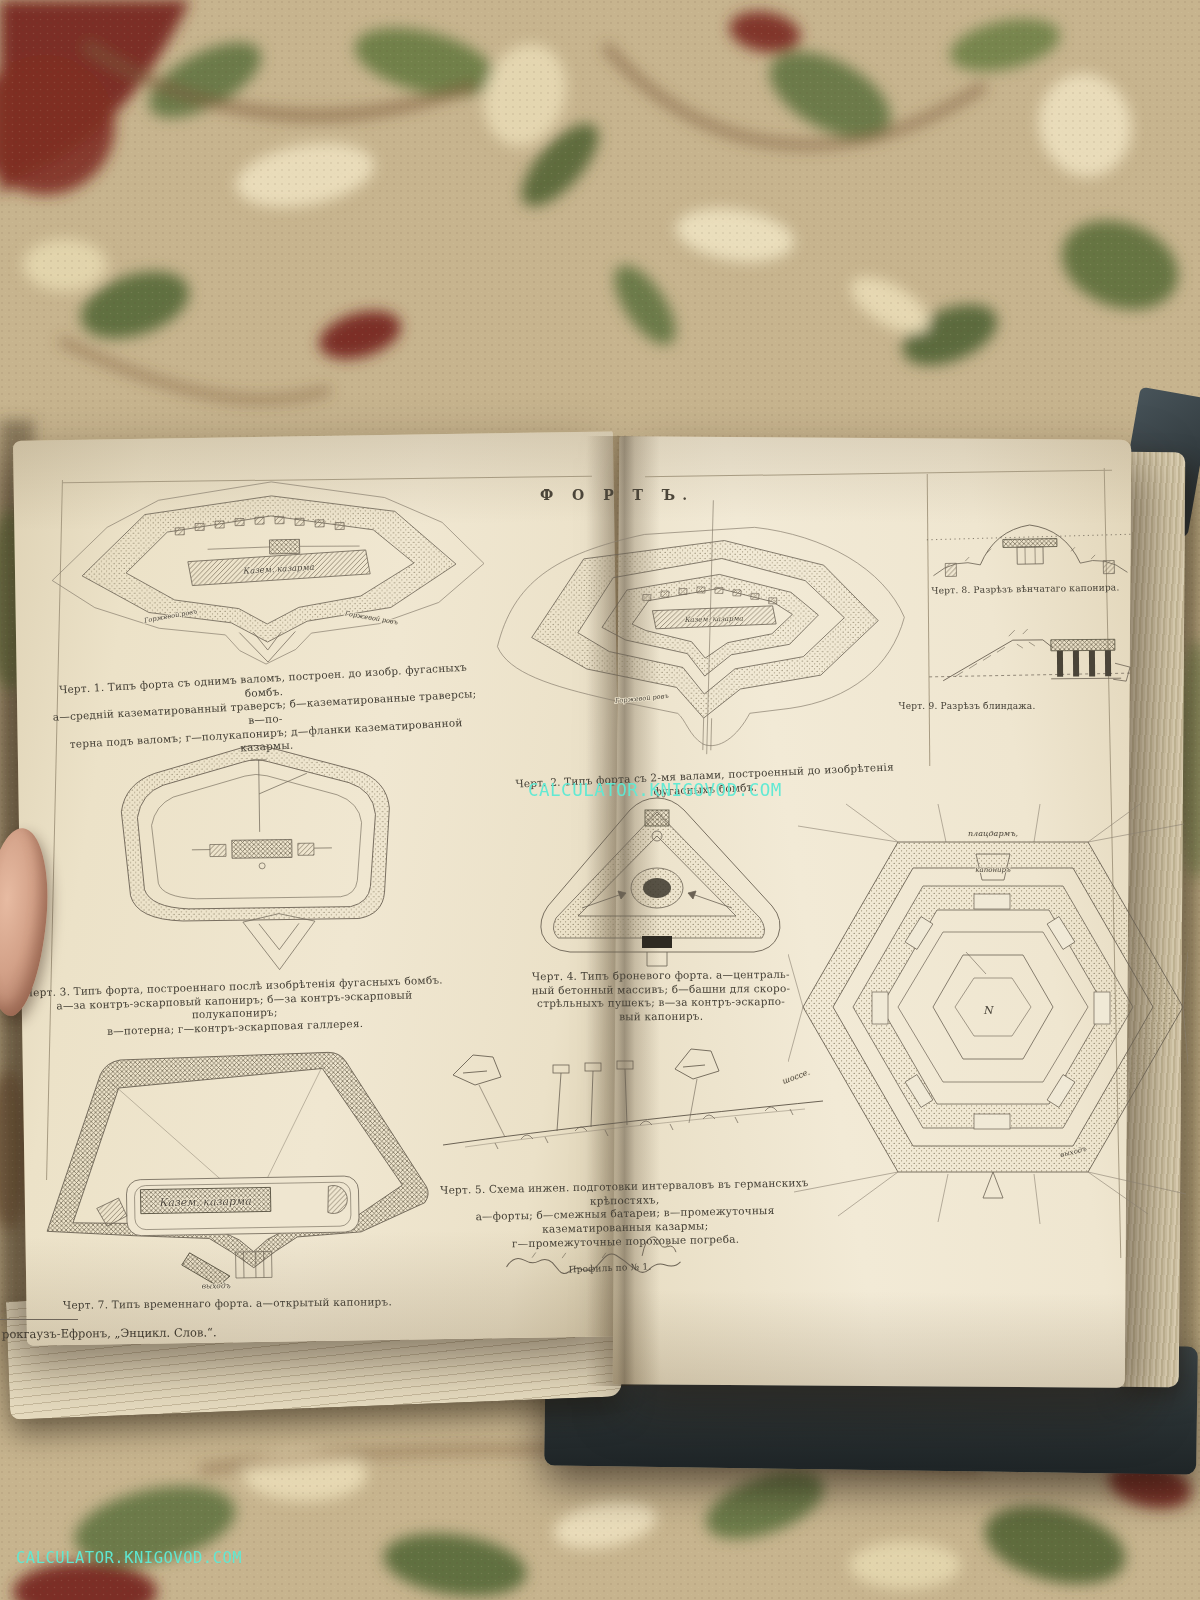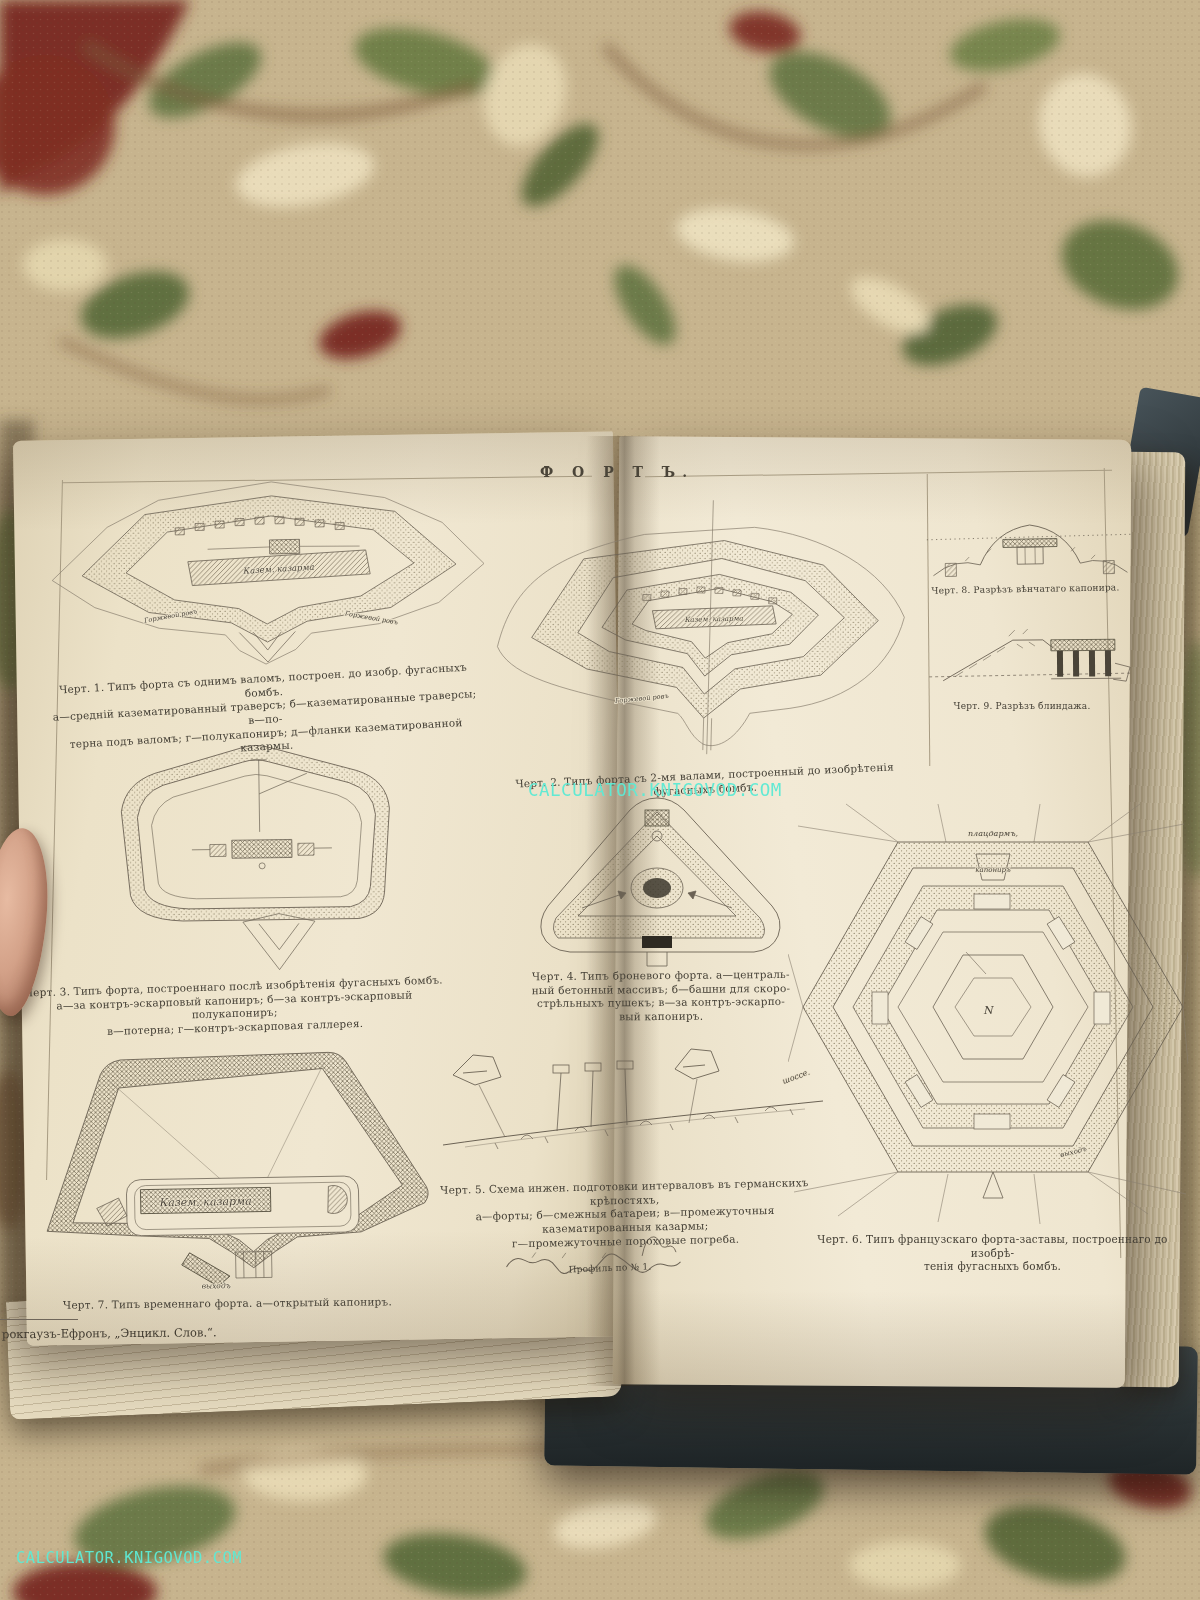--- a/index.html
+++ b/index.html
@@ -47,21 +47,21 @@
     box-shadow:inset -6px -8px 14px rgba(120,70,50,.45),4px 6px 14px rgba(40,20,10,.4);}
 
   
   .frameline{position:absolute;background:#a79b82;z-index:20;}
 
   
   .fig{position:absolute;z-index:22;}
   .caption{position:absolute;z-index:24;color:#454036;text-align:center;
     font-size:10.5px;line-height:1.3;letter-spacing:.2px;white-space:pre-line;}
   .caption.small{font-size:9px;line-height:1.25;}
-  .plate-title{position:absolute;left:532px;top:464px;width:170px;z-index:24;text-align:center;
+  .plate-title{position:absolute;left:532px;top:487px;width:170px;z-index:24;text-align:center;
     font-weight:bold;font-size:14px;letter-spacing:7px;color:#4b4539;}
   .footer-line{position:absolute;left:0;top:1319px;width:78px;height:1px;background:#6f665a;z-index:24;}
   .footer-text{position:absolute;left:2px;top:1326px;width:260px;z-index:24;text-align:left;
     font-size:11.5px;color:#403a2f;transform:rotate(-0.5deg);}
   .watermark{position:absolute;z-index:100;color:#5eead4;
     font-family:"DejaVu Sans Mono","Liberation Mono",monospace;opacity:.97;}
   .wm-center{left:528px;top:780px;font-size:17.5px;letter-spacing:.5px;}
   .wm-bottom{left:16px;top:1549px;font-size:15.5px;letter-spacing:.5px;}
 
   svg text{font-family:"DejaVu Serif","Liberation Serif",serif;fill:#4a443a;}
@@ -265,21 +265,21 @@
     <rect x="126" y="22" width="64" height="11" fill="url(#crossh)" stroke="#55503f" stroke-width="0.8"></rect>
     <g fill="#4a4438">
       <rect x="132" y="33" width="6" height="26"></rect>
         <rect x="148" y="33" width="6" height="26"></rect>
       <rect x="164" y="33" width="6" height="26"></rect>
         <rect x="180" y="33" width="6" height="26"></rect>
     </g>
     <path d="M126,61 L196,61 M190,46 L205,50 201,64 188,62" fill="none" stroke="#6b6254" stroke-width="0.8"></path>
     <path d="M84,18 l6,-6 M98,16 l5,-5" stroke="#6b6254" stroke-width="0.6"></path>
   </svg>
-  <div class="caption small" style="left:930px;top:701px;width:184px;">Черт. 9. Разрѣзъ блиндажа.</div>
+  <div class="caption small" style="left:875px;top:701px;width:184px;">Черт. 9. Разрѣзъ блиндажа.</div>
 
   <svg class="fig" style="left:522px;top:788px;" width="270" height="185" viewBox="0 0 270 185">
     <path d="M135,10 Q150,10 162,22 L250,118 Q262,132 256,148 Q250,162 232,164 L48,164 Q26,162 20,146 Q16,132 26,118 L108,22 Q120,10 135,10 Z" fill="none" stroke="#6b6254" stroke-width="0.9"></path>
     <path fill-rule="evenodd" fill="url(#stip)" stroke="#6b6254" stroke-width="0.8" d="M135,24 L238,130 Q246,142 240,150 L36,150 Q28,142 34,130 Z
          M135,48 L214,128 L56,128 Z"></path>
     <rect x="123" y="22" width="24" height="16" fill="url(#crossh)" stroke="#55503f" stroke-width="0.8"></rect>
     <circle cx="135" cy="48" r="5" fill="none" stroke="#6b6254" stroke-width="0.8"></circle>
     <ellipse cx="135" cy="100" rx="26" ry="20" fill="url(#stip)" stroke="#6b6254" stroke-width="0.8"></ellipse>
     <ellipse cx="135" cy="100" rx="14" ry="10" fill="#3d382e" opacity=".85"></ellipse>
     <rect x="120" y="148" width="30" height="12" fill="#2e2a22"></rect>
@@ -313,22 +313,20 @@
       <rect x="258" y="282" width="30" height="14" transform="rotate(-58 273 289)"></rect>
     </g>
     <path d="M188,52 L222,52 216,78 194,78 Z" fill="none" stroke="#6b6254" stroke-width="0.8"></path>
     <path d="M205,370 L195,396 215,396 Z" fill="none" stroke="#6b6254" stroke-width="0.8"></path>
     <path d="M198,172 L178,150" stroke="#6b6254" stroke-width="0.6"></path>
     <text class="dlabel" x="205" y="34" font-size="8" text-anchor="middle">плацдармъ,</text>
     <text class="dlabel" x="205" y="70" font-size="7" text-anchor="middle">капониръ</text>
     <text x="196" y="212" font-size="11" font-style="italic">N</text>
     <text class="dlabel" x="286" y="352" font-size="7" text-anchor="middle" transform="rotate(-14 286 352)">выходъ</text>
   </svg>
-  <div class="caption" style="left:795px;top:1233px;width:395px;">Черт. 6. Типъ французскаго форта-заставы, построеннаго до изобрѣ-
-тенія фугасныхъ бомбъ.</div>
 
   <svg class="fig" style="left:435px;top:1035px;" width="395" height="140" viewBox="0 0 395 140">
     <path d="M8,110 C120,94 250,80 388,66" fill="none" stroke="#6b6254" stroke-width="1"></path>
     <path d="M30,112 C130,98 240,86 370,74" fill="none" stroke="#8a8070" stroke-width="0.5"></path>
     <path d="M18,40 L38,20 58,22 66,42 40,50 Z M28,38 L52,36" fill="none" stroke="#6b6254" stroke-width="0.9"></path>
     <path d="M44,50 L70,102" stroke="#6b6254" stroke-width="0.6"></path>
     <g stroke="#6b6254" stroke-width="0.8" fill="none">
       <rect x="118" y="30" width="16" height="8"></rect>
         <rect x="150" y="28" width="16" height="8"></rect>
         <rect x="182" y="26" width="16" height="8"></rect>

